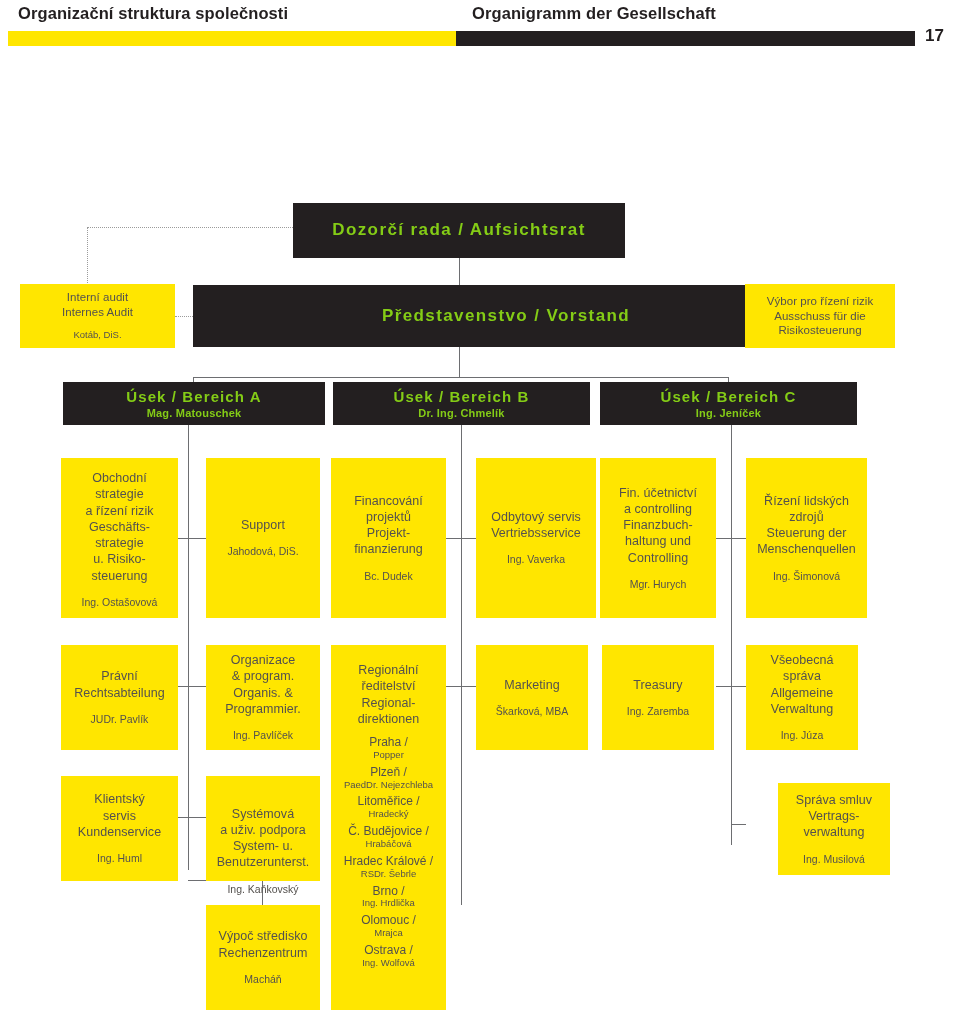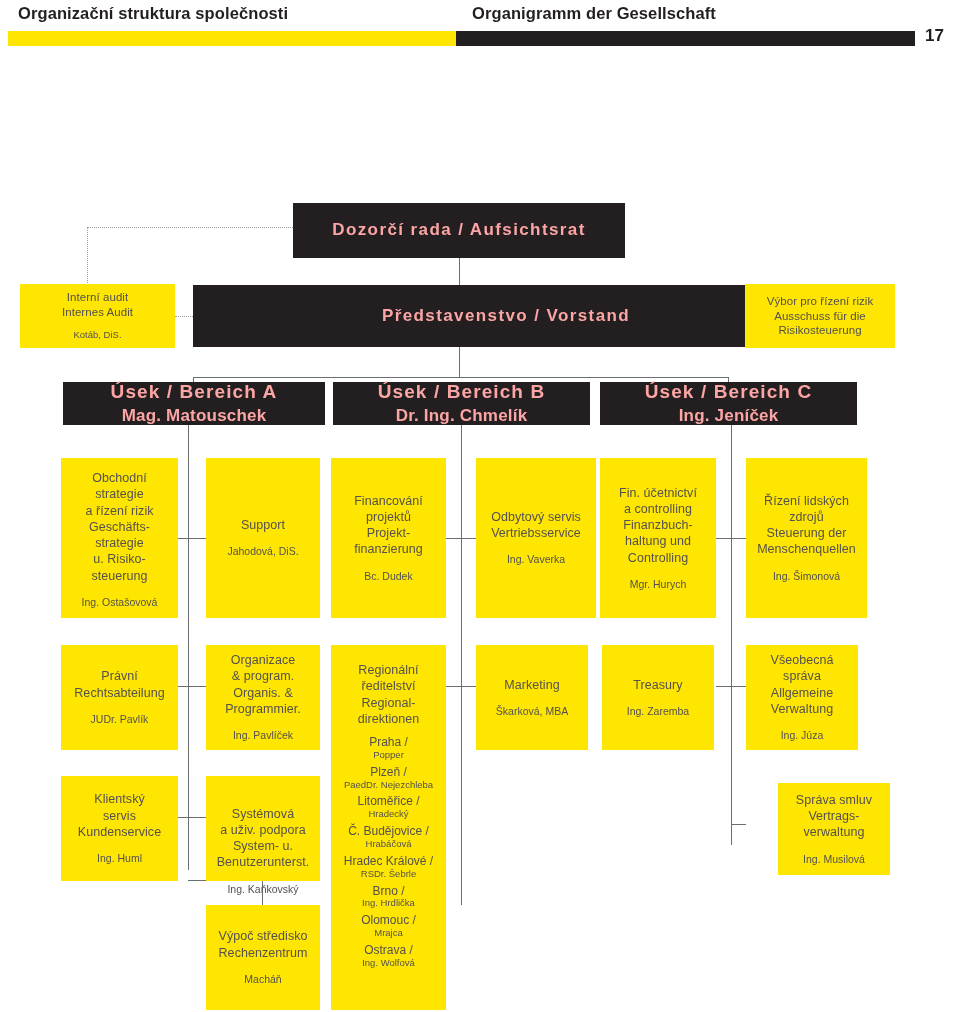--- a/index.html
+++ b/index.html
@@ -46,29 +46,29 @@
     position: absolute;
     box-sizing: border-box;
     display: flex;
     flex-direction: column;
     align-items: center;
     justify-content: center;
     text-align: center;
     line-height: 1.30;
     z-index: 3;
   }
-  .box.dark { background: #231f20; color: #fca5a5; }
+  .box.dark { background: #231f20; color: #84cc16; }
   .box.yellow { background: #ffe600; color: #54514e; }
 
   .box .title { display: block; }
   .box .person { display: block; }
 
   
-  .box.dark .title { font-size: 19px; font-weight: bold; letter-spacing: 1.1px; }
-  .box.dark .person { font-size: 17px; font-weight: bold; letter-spacing: 0.2px; }
+  .box.dark .title { font-size: 15px; font-weight: bold; letter-spacing: 1.1px; }
+  .box.dark .person { font-size: 11px; font-weight: bold; letter-spacing: 0.2px; }
   .box.dark.big .title { font-size: 17px; letter-spacing: 1.4px; }
 
   
   .box.yellow .title { font-size: 12.5px; letter-spacing: 0.05px; }
   .box.yellow .person { font-size: 10.5px; margin-top: 12px; }
   .box.yellow.sm .title { font-size: 11.5px; }
   .box.yellow.sm .person { font-size: 9.5px; margin-top: 9px; }
 
   
   .line { position: absolute; background: #6d6e71; z-index: 1; }

